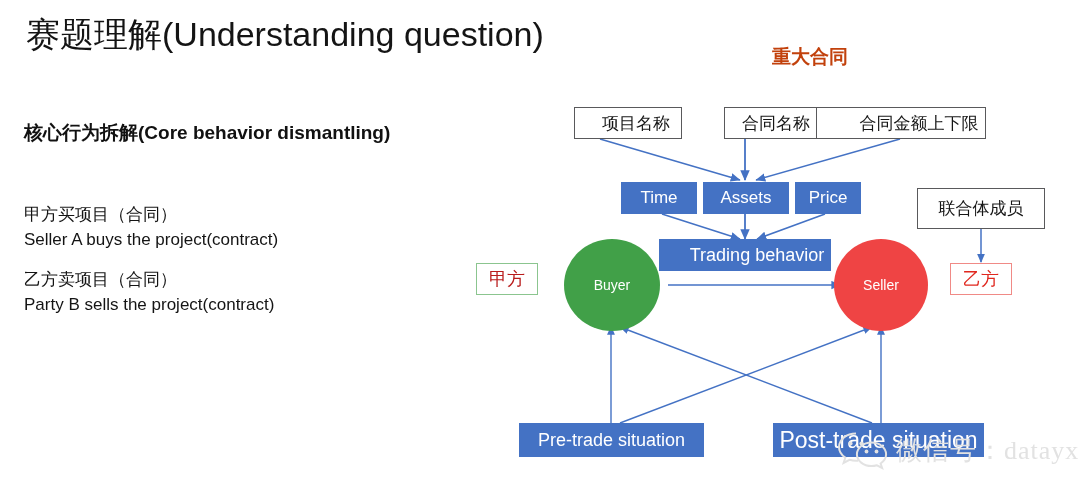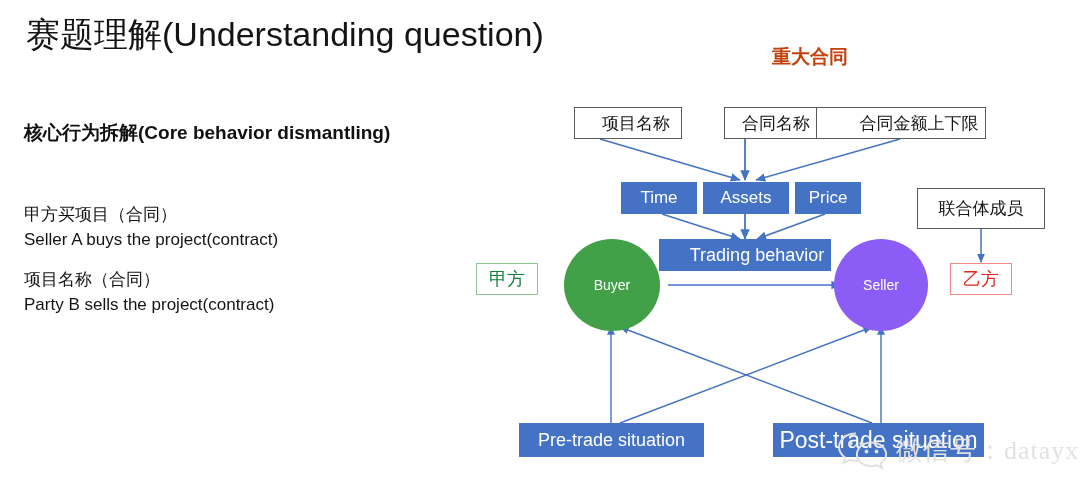--- a/index.html
+++ b/index.html
@@ -107,34 +107,34 @@
     position: absolute;
     border-radius: 50%;
     display: flex;
     align-items: center;
     justify-content: center;
     color: #ffffff;
     font-size: 14px;
     white-space: nowrap;
   }
   #node-buyer { background: #41a048; }
-  #node-seller { background: #8b5cf6; }
+  #node-seller { background: #ef4444; }
 
   
   .party-tag {
     position: absolute;
     box-sizing: border-box;
     display: flex;
     align-items: center;
     justify-content: center;
     background: #ffffff;
     font-size: 18px;
     white-space: nowrap;
   }
-  #party-a-tag { border: 1.3px solid #8bc58f; color: #15803d; }
+  #party-a-tag { border: 1.3px solid #8bc58f; color: #b91c1c; }
   #party-b-tag { border: 1.3px solid #f08a86; color: #e0281f; }
 
   
   #watermark {
     position: absolute;
     left: 836px;
     top: 428px;
     display: flex;
     align-items: center;
     gap: 6px;
@@ -155,21 +155,21 @@
 <div id="slide-title">赛题理解(Understanding question)</div>
 
 <div id="section-heading">核心行为拆解(Core behavior dismantling)</div>
 
 <div class="body-block" id="body-block-a">
   <span class="body-line-cn">甲方买项目（合同）</span>
   <span class="body-line-en">Seller A buys the project(contract)</span>
 </div>
 
 <div class="body-block" id="body-block-b">
-  <span class="body-line-cn">项目名称（合同）</span>
+  <span class="body-line-cn">乙方卖项目（合同）</span>
   <span class="body-line-en">Party B sells the project(contract)</span>
 </div>
 
 <div id="diagram">
 
   <svg id="edge-layer" viewBox="0 0 640 504">
     <defs>
       <marker id="arrowhead" markerWidth="7" markerHeight="7" refX="5.4" refY="2.6" orient="auto" markerUnits="strokeWidth">
         <path d="M0,0 L6,2.6 L0,5.2 z" fill="#4472c4"></path>
       </marker>

